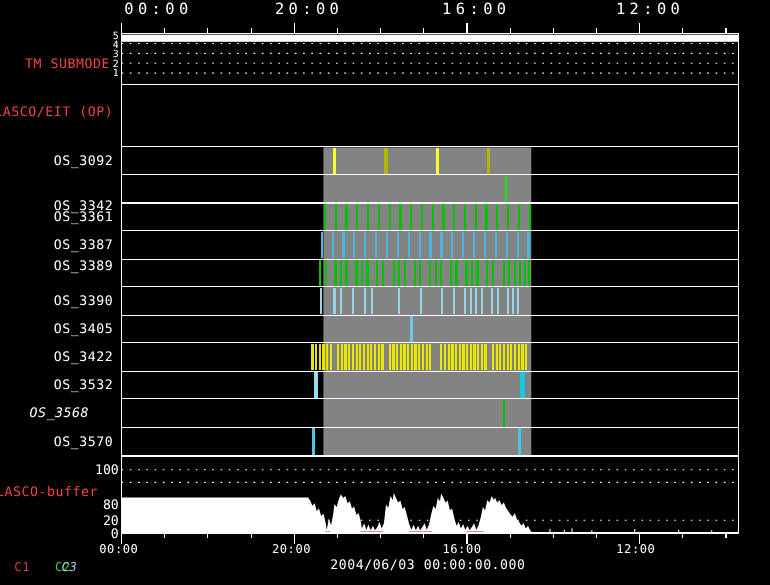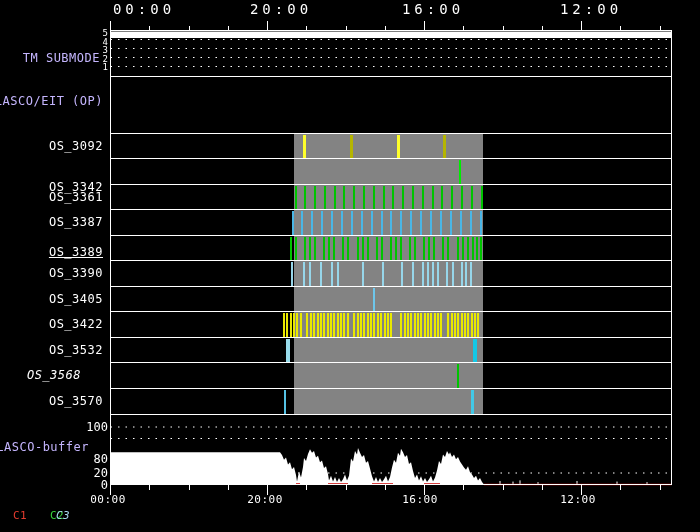--- a/index.html
+++ b/index.html
@@ -6,21 +6,21 @@
   #scene{position:relative;width:700px;height:532px;background:#000;overflow:hidden;
          font-family:"DejaVu Sans Mono", monospace;}
   #plot-canvas{position:absolute;left:0;top:0;}
   #labels{position:absolute;left:0;top:0;width:700px;height:532px;pointer-events:none;}
   .lbl{position:absolute;color:#fff;white-space:nowrap;font-family:"DejaVu Sans Mono", monospace;}
   .big{font-size:14px;letter-spacing:4px;}
   .small{font-size:11px;letter-spacing:0.5px;}
   .row{font-size:12px;letter-spacing:0.5px;text-align:left;}
   .ytick{font-size:12px;text-align:right;}
   .tmtick{font-size:9px;line-height:8px;text-align:right;}
-  .panel-label{position:absolute;color:#c4b5fd;font-size:12px;letter-spacing:0.5px;text-align:right;white-space:nowrap;}
+  .panel-label{position:absolute;color:#ef4444;font-size:12px;letter-spacing:0.5px;text-align:right;white-space:nowrap;}
   #tm-label{right:600px;top:51px;}
   #dp-label{right:597px;top:94px;}
   #buffer-label{right:611px;top:440px;}
   #date-label{position:absolute;left:389px;top:506px;transform:translateX(-50%);
               color:#fff;font-size:12px;letter-spacing:0.5px;white-space:nowrap;}
 </style>
 </head>
 <body>
 
 <div id="scene">
@@ -249,20 +249,21 @@
         <line x1="620.75" y1="30.5" x2="620.75" y2="25.5"></line>
         <line x1="620.75" y1="484.5" x2="620.75" y2="489.5"></line>
         <line x1="660" y1="30.5" x2="660" y2="25.5"></line>
         <line x1="660" y1="484.5" x2="660" y2="489.5"></line>
       </g>
     </svg>
   <div id="labels">
     <div id="tm-label" class="panel-label">TM SUBMODE</div>
     <div id="dp-label" class="panel-label">LASCO/EIT (OP)</div>
     <div id="buffer-label" class="panel-label">LASCO-buffer</div>
+    <div id="date-label">2004/06/03 00:00:00.000</div>
   <div class="lbl big" style="left: 144px; top: 1px; transform: translateX(-50%);">00:00</div>
       <div class="lbl big" style="left: 281px; top: 1px; transform: translateX(-50%);">20:00</div>
       <div class="lbl big" style="left: 433px; top: 1px; transform: translateX(-50%);">16:00</div>
       <div class="lbl big" style="left: 591px; top: 1px; transform: translateX(-50%);">12:00</div>
       <div class="lbl small" style="left: 108px; top: 493px; transform: translateX(-50%);">00:00</div>
       <div class="lbl small" style="left: 265px; top: 493px; transform: translateX(-50%);">20:00</div>
       <div class="lbl small" style="left: 420px; top: 493px; transform: translateX(-50%);">16:00</div>
       <div class="lbl small" style="left: 578px; top: 493px; transform: translateX(-50%);">12:00</div>
       <div class="lbl tmtick" style="right: 592px; top: 29px;">5</div>
       <div class="lbl tmtick" style="right: 592px; top: 37.5px;">4</div>
@@ -270,21 +271,21 @@
       <div class="lbl tmtick" style="right: 592px; top: 54.5px;">2</div>
       <div class="lbl tmtick" style="right: 592px; top: 63px;">1</div>
       <div class="lbl ytick" style="right: 592px; top: 420px;">100</div>
       <div class="lbl ytick" style="right: 592px; top: 452px;">80</div>
       <div class="lbl ytick" style="right: 592px; top: 466px;">20</div>
       <div class="lbl ytick" style="right: 592px; top: 477.5px;">0</div>
       <div class="lbl row" style="right: 597px; top: 138.5px;">OS_3092</div>
       <div class="lbl row" style="right: 597px; top: 180px;">OS_3342</div>
       <div class="lbl row" style="right: 597px; top: 189.5px;">OS_3361</div>
       <div class="lbl row" style="right: 597px; top: 215px;">OS_3387</div>
-      <div class="lbl row" style="right: 597px; top: 245px; text-decoration: underline;">OS_3389</div>
+      <div class="lbl row" style="right: 597px; top: 234px;">OS_3389</div>
       <div class="lbl row" style="right: 597px; top: 266px;">OS_3390</div>
       <div class="lbl row" style="right: 597px; top: 291.5px;">OS_3405</div>
       <div class="lbl row" style="right: 597px; top: 317px;">OS_3422</div>
       <div class="lbl row" style="right: 597px; top: 342.5px;">OS_3532</div>
       <div class="lbl row" style="right: 619px; top: 368px; font-style: italic;">OS_3568</div>
       <div class="lbl row" style="right: 597px; top: 394px;">OS_3570</div>
       <div class="lbl small" style="left: 13px; top: 509px; color: rgb(226, 59, 46);">C1</div>
       <div class="lbl small" style="left: 50px; top: 509px; color: rgb(55, 209, 60);">C2</div>
       <div class="lbl small" style="left: 56px; top: 509px; color: rgb(166, 216, 238); font-style: italic;">C3</div>
       <div class="lbl small" style="left: 66px; top: 509px; color: rgb(227, 227, 42); margin-top: 41px;">EIT</div>

